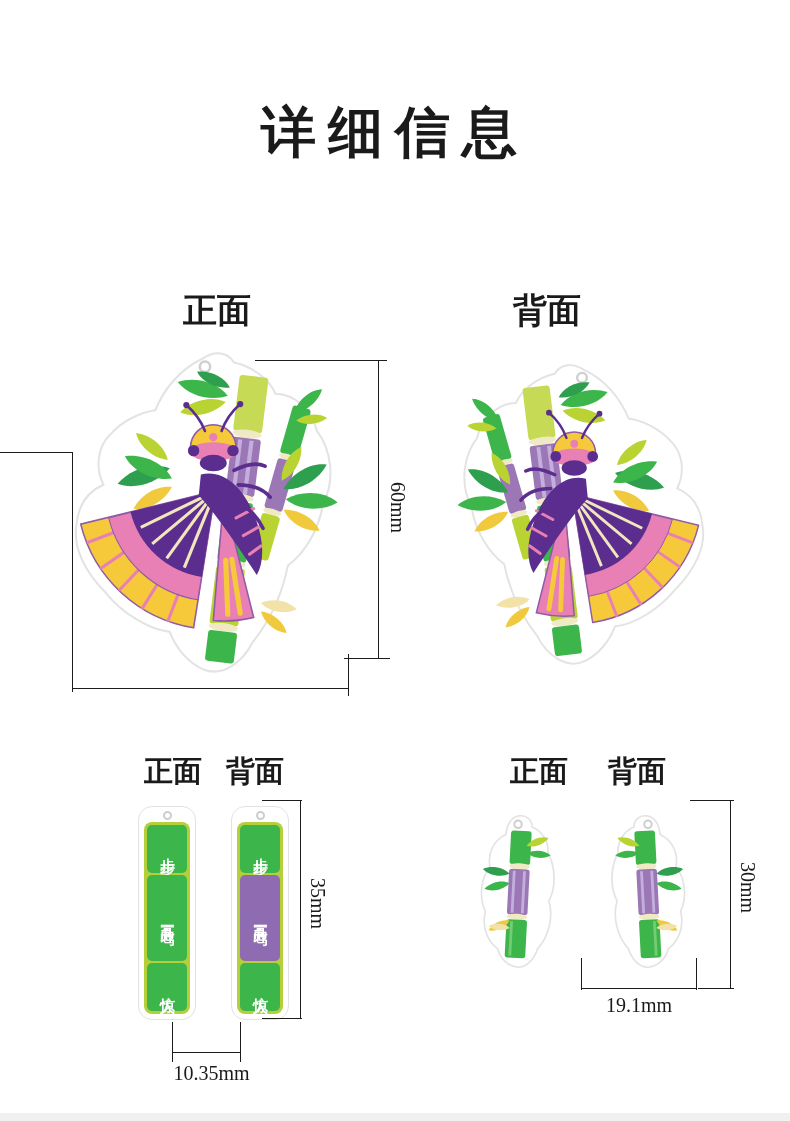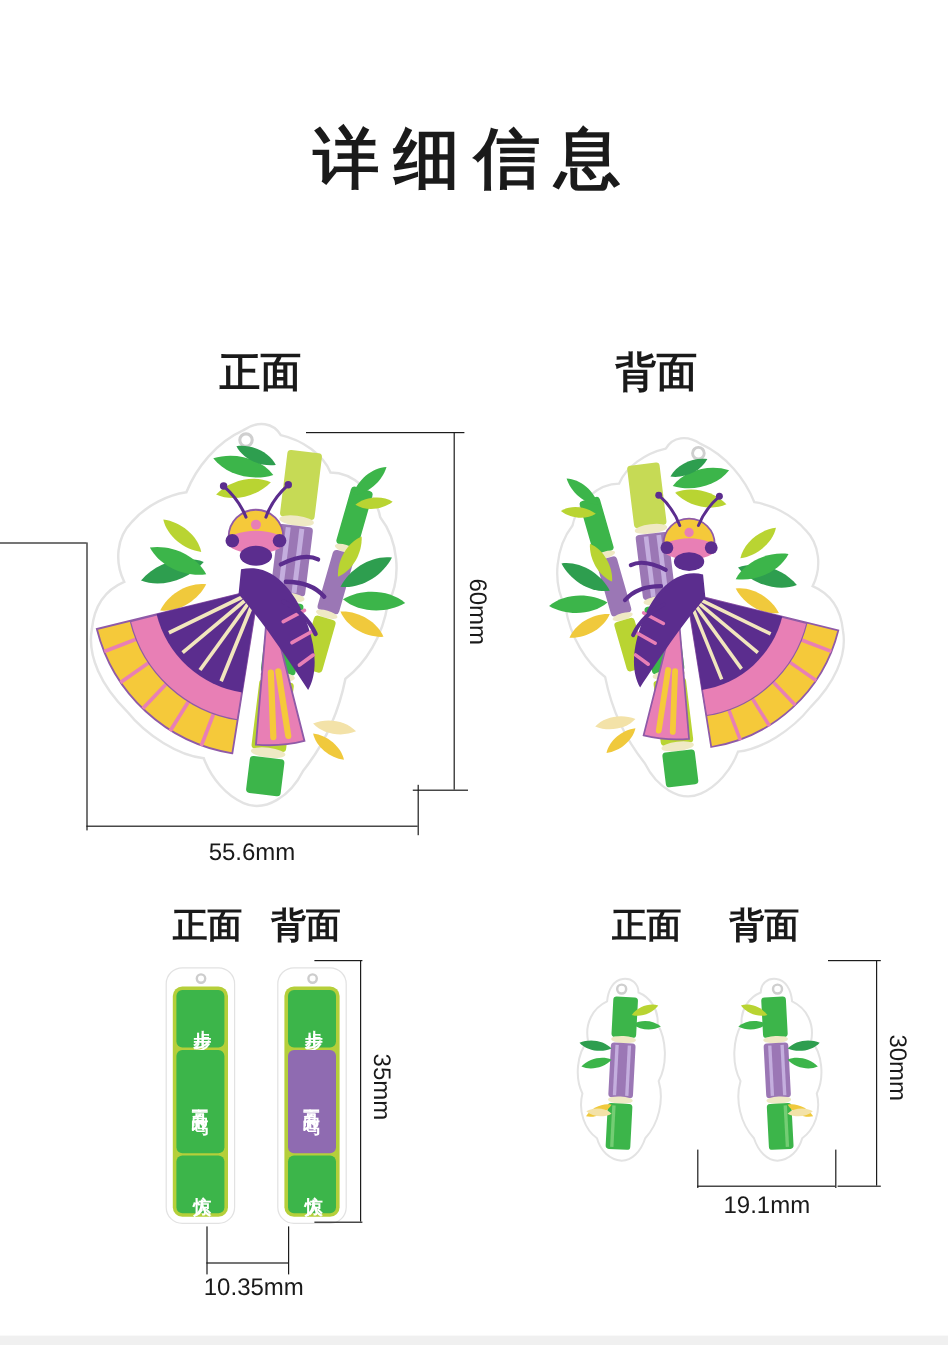--- a/index.html
+++ b/index.html
@@ -1,20 +1,20 @@
 <!DOCTYPE html>
 <html><head>
 <meta charset="utf-8">
 <style>
   * { margin:0; padding:0; box-sizing:border-box; }
   html,body { background:#fff; }
   .page {
     position:relative; width:790px; height:1121px; margin:0 auto;
     background:#ffffff; overflow:hidden;
-    font-family:Liberation Sans, sans-serif; color:#111;
+    font-family:Liberation Serif, serif; color:#111;
   }
   .page-title {
     position:absolute; top:96px; left:0; width:790px;
     text-align:center; font-size:55px; font-weight:900; letter-spacing:12px; color:#1a1a1a;
   }
   .sec-label {
     position:absolute; font-weight:700; color:#1a1a1a; white-space:nowrap;
   }
   .sec-label.big { font-size:34px; }
   .sec-label.small { font-size:29px; }
@@ -193,21 +193,20 @@
 
   <div class="dim h" style="left:255px; top:360px; width:132px;"></div>
   <div class="dim v" style="left:378px; top:360px; height:298px;"></div>
   <div class="dim h" style="left:344px; top:658px; width:46px;"></div>
   <div class="dim-label vert" style="left:386px; top:482px;">60mm</div>
 
   <div class="dim h" style="left:0px; top:452px; width:72px;"></div>
   <div class="dim v" style="left:72px; top:452px; height:240px;"></div>
   <div class="dim h" style="left:72px; top:688px; width:276px;"></div>
   <div class="dim v" style="left:348px; top:654px; height:42px;"></div>
-  <div class="dim-label center" style="left:130px; top:700px; width:160px;">55.6mm</div>
 
   <div class="sec-label small" style="left:144px; top:752px;">正面</div>
   <div class="sec-label small" style="left:226px; top:752px;">背面</div>
 
   <div class="tag-outer" style="left:138px; top:806px;">
     <div class="tag-hole"></div>
     <div class="tag-frame">
       <div class="tag-seg seg-2">
           <span>步步</span>
         </div>

